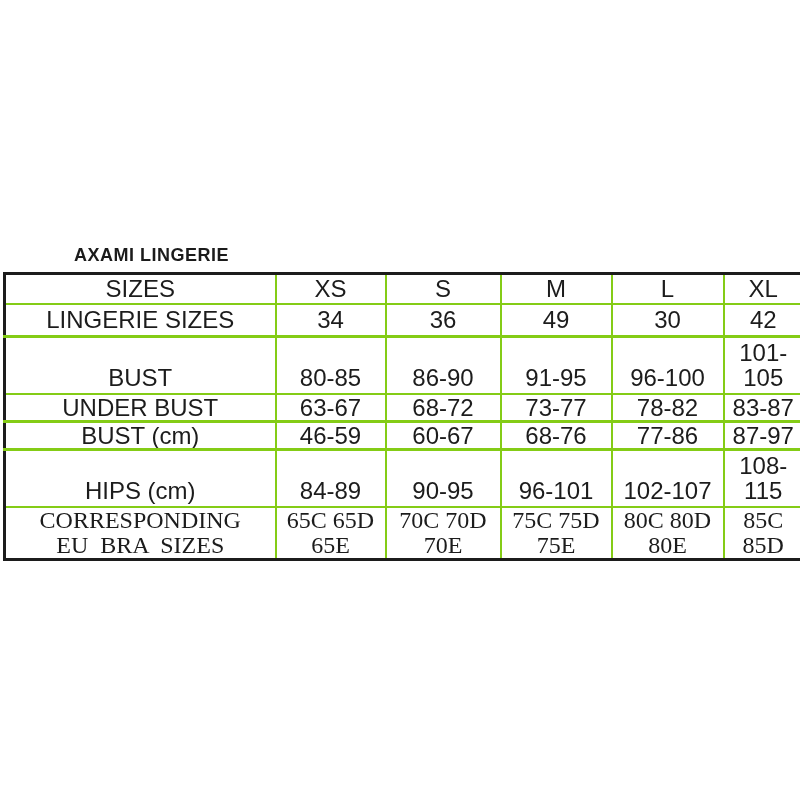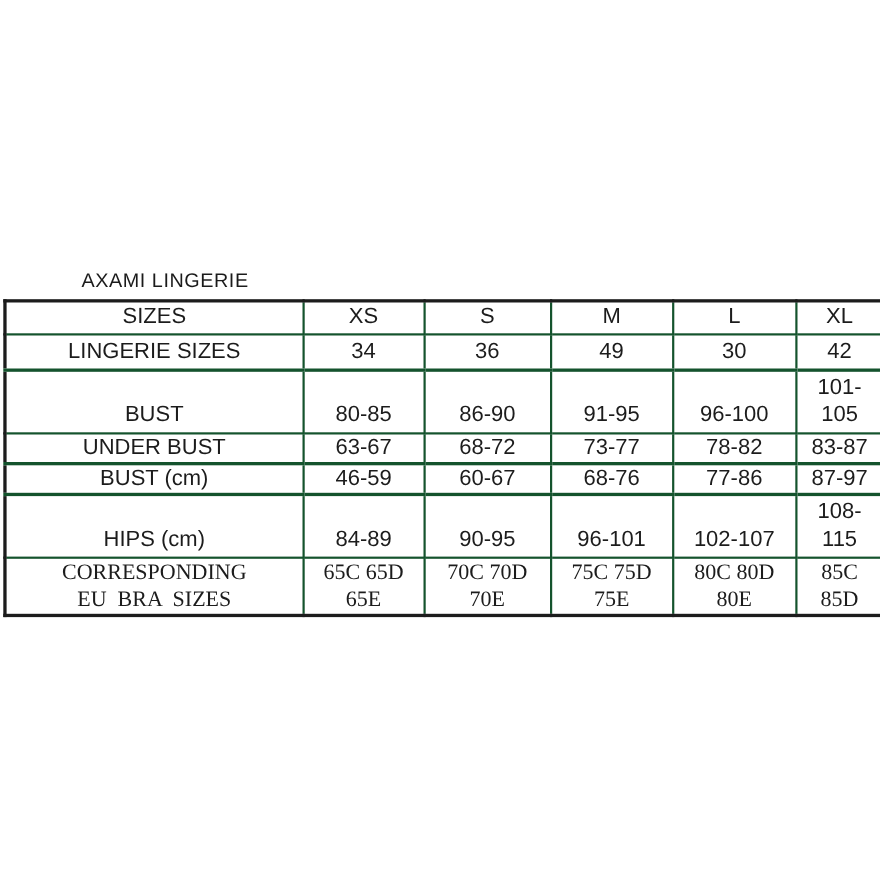--- a/index.html
+++ b/index.html
@@ -14,34 +14,35 @@
     width: 800px; height: 800px;
     background: #ffffff;
   }
   .chart-title {
     position: absolute;
     left: 74px; top: 245px;
     font-size: 18px;
     color: #1b1b1b;
     letter-spacing: 0.5px;
     white-space: nowrap;
+    font-weight: bold;
   }
   table.size-chart {
     position: absolute;
     left: 3px; top: 272px;
     width: 799px;
     border-collapse: collapse;
     table-layout: fixed;
     border: 3px solid #1c1c1c;
   }
   .size-chart td {
-    border: 2px solid #14532d;
+    border: 2px solid #84cc16;
     text-align: center;
     vertical-align: middle;
-    font-size: 20px;
+    font-size: 24px;
     line-height: 25px;
     color: #1c1c1c;
     white-space: pre-wrap;
     padding: 0;
     overflow: hidden;
   }
   
   tr.r-sizes   td { height: 30px; }
   tr.r-apparel td { height: 33px; }
   tr.r-bust    td { height: 57px; }

